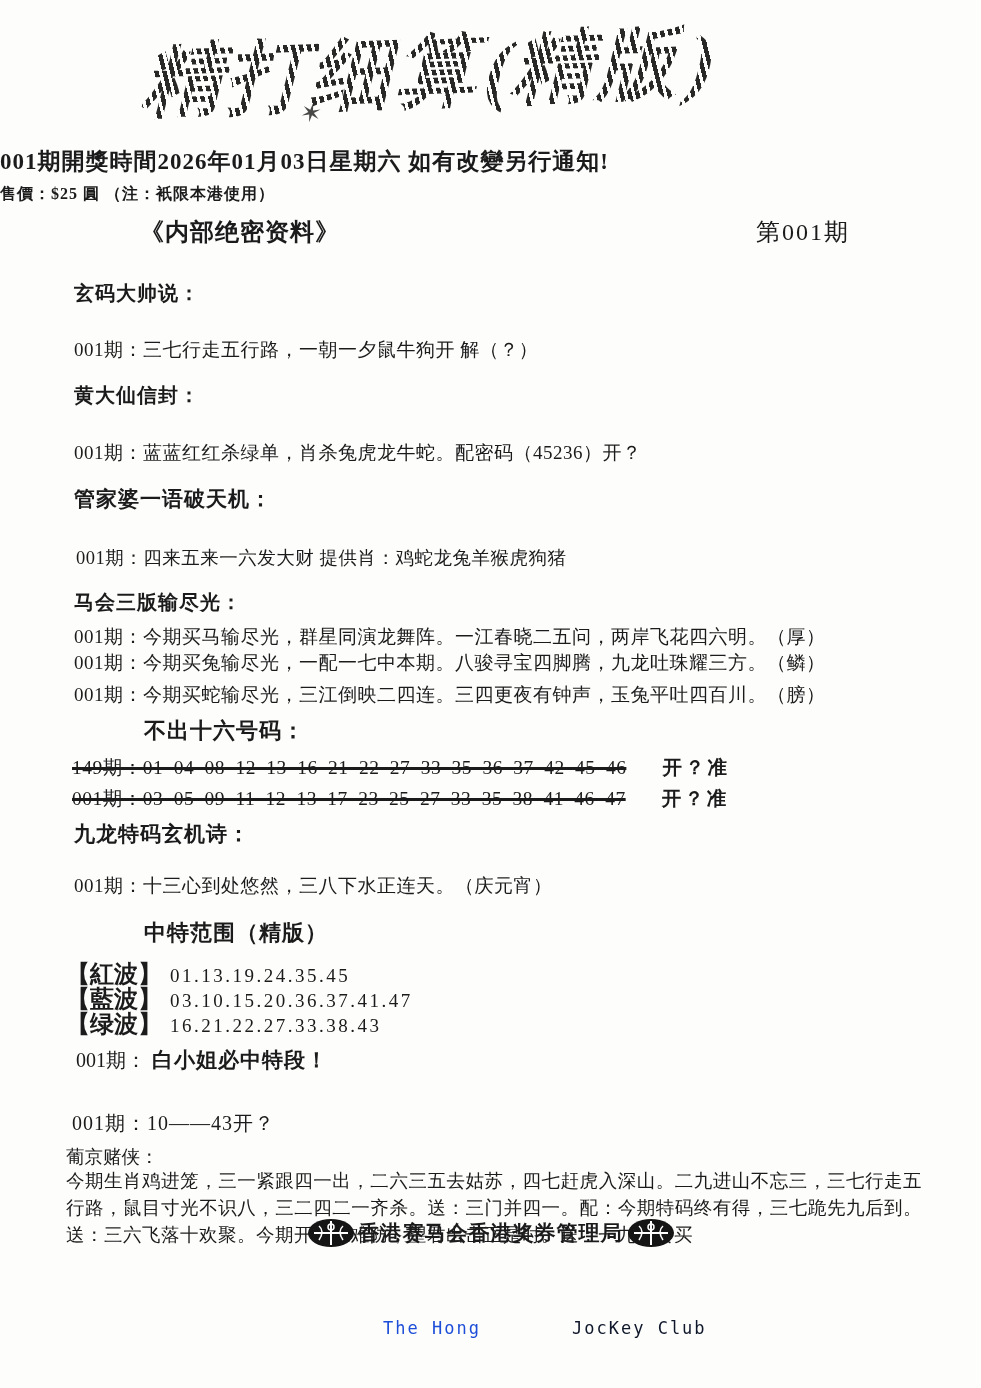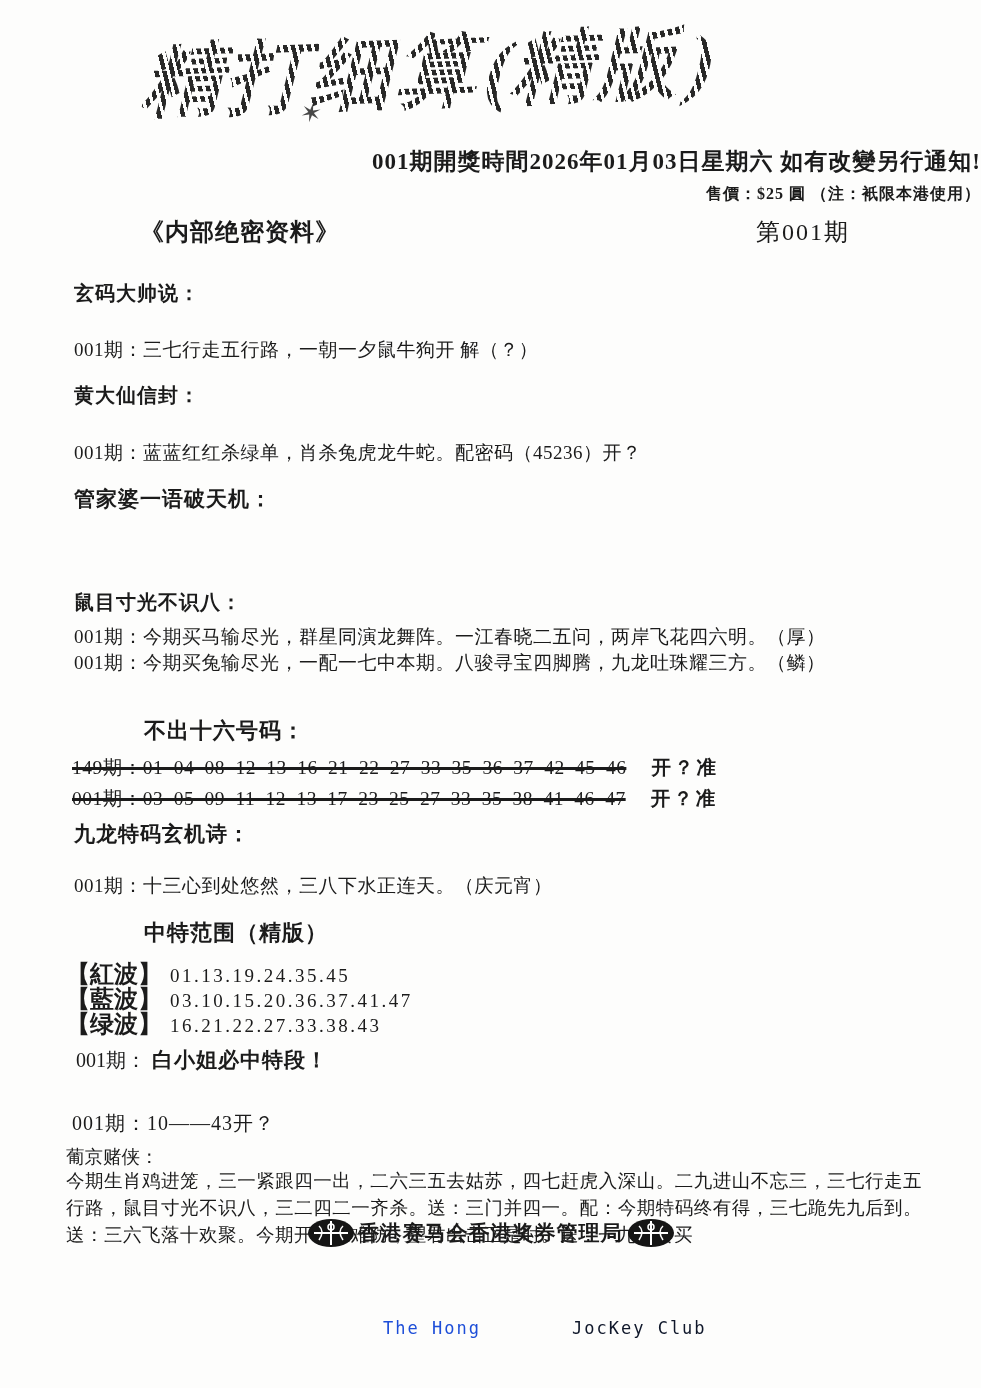--- a/index.html
+++ b/index.html
@@ -17,21 +17,21 @@
   .masthead{
     left:148px;top:16px;width:680px;height:132px;
     font-size:80px;font-weight:bold;white-space:nowrap;
     transform:skewX(-16deg) rotate(-2deg);
     letter-spacing:4px;color:#161616;opacity:.92;
     -webkit-mask-image:repeating-linear-gradient(64deg,#000 0 4px,transparent 4px 7px);
     mask-image:repeating-linear-gradient(64deg,#000 0 4px,transparent 4px 7px);
   }
   .star-mark{left:300px;top:98px;font-size:26px;transform:rotate(12deg);opacity:.8;}
 
-  .center-line{left:0;width:981px;text-align:right;}
+  .center-line{left:0;width:981px;text-align:left;}
   .draw-line{top:146px;font-size:23px;font-weight:bold;letter-spacing:1px;}
   .price-line{top:184px;font-size:16px;font-weight:bold;letter-spacing:1px;}
 
   .doc-title{left:140px;top:216px;font-size:24px;font-weight:bold;letter-spacing:1px;}
   .issue-no{left:756px;top:216px;font-size:24px;letter-spacing:2px;}
 
   .h-sec{font-size:20px;font-weight:bold;letter-spacing:1px;}
   .t-line{font-size:19px;letter-spacing:.5px;white-space:nowrap;}
 
   .hd-xuanma{left:74px;top:280px;}
@@ -47,21 +47,21 @@
 
   .hd-buchu{left:144px;top:716px;font-size:22px;}
   .strike-row{font-size:19.5px;white-space:nowrap;}
   .row-strike0{left:72px;top:754px;}
   .row-strike1{left:72px;top:785px;}
   .struck{
     text-decoration:line-through;
     text-decoration-thickness:3px;
     word-spacing:5px;letter-spacing:.5px;
   }
-  .strike-suffix{margin-left:25px;font-weight:bold;letter-spacing:3px;}
+  .strike-suffix{margin-left:36px;font-weight:bold;letter-spacing:3px;}
 
   .hd-jiulong{left:74px;top:820px;font-size:21px;}
   .ln-jiulong{left:74px;top:873px;}
   .hd-zhongte{left:144px;top:918px;font-size:22px;}
 
   .wave-row{left:66px;font-size:19px;white-space:nowrap;}
   .wave0{top:958px;}
   .wave1{top:983px;}
   .wave2{top:1008px;}
   .wave-label{font-weight:bold;font-size:24px;margin-right:8px;}
@@ -101,24 +101,26 @@
   <div class="abs doc-title">《内部绝密资料》</div>
   <div class="abs issue-no">第001期</div>
 
   <div class="abs h-sec hd-xuanma">玄码大帅说：</div>
   <div class="abs t-line ln-xuanma">001期：三七行走五行路，一朝一夕鼠牛狗开 解（？）</div>
 
   <div class="abs h-sec hd-huang">黄大仙信封：</div>
   <div class="abs t-line ln-huang">001期：蓝蓝红红杀绿单，肖杀兔虎龙牛蛇。配密码（45236）开？</div>
 
   <div class="abs h-sec hd-guan">管家婆一语破天机：</div>
+  <div class="abs t-line ln-guan">001期：四来五来一六发大财 提供肖：鸡蛇龙兔羊猴虎狗猪</div>
 
-  <div class="abs h-sec hd-mahui">鼠目寸光不识八：</div>
+  <div class="abs h-sec hd-mahui">马会三版输尽光：</div>
   <div class="abs t-line ln-mahui0">001期：今期买马输尽光，群星同演龙舞阵。一江春晓二五问，两岸飞花四六明。（厚）</div>
   <div class="abs t-line ln-mahui1">001期：今期买兔输尽光，一配一七中本期。八骏寻宝四脚腾，九龙吐珠耀三方。（鳞）</div>
+  <div class="abs t-line ln-mahui2">001期：今期买蛇输尽光，三江倒映二四连。三四更夜有钟声，玉兔平吐四百川。（膀）</div>
 
   <div class="abs h-sec hd-buchu">不出十六号码：</div>
   <div class="abs strike-row row-strike0">
     <span class="struck">149期：01 04 08 12 13 16 21 22 27 33 35 36 37 42 45 46</span><span class="strike-suffix">开？准</span>
   </div>
   <div class="abs strike-row row-strike1">
     <span class="struck">001期：03 05 09 11 12 13 17 23 25 27 33 35 38 41 46 47</span><span class="strike-suffix">开？准</span>
   </div>
 
   <div class="abs h-sec hd-jiulong">九龙特码玄机诗：</div>

